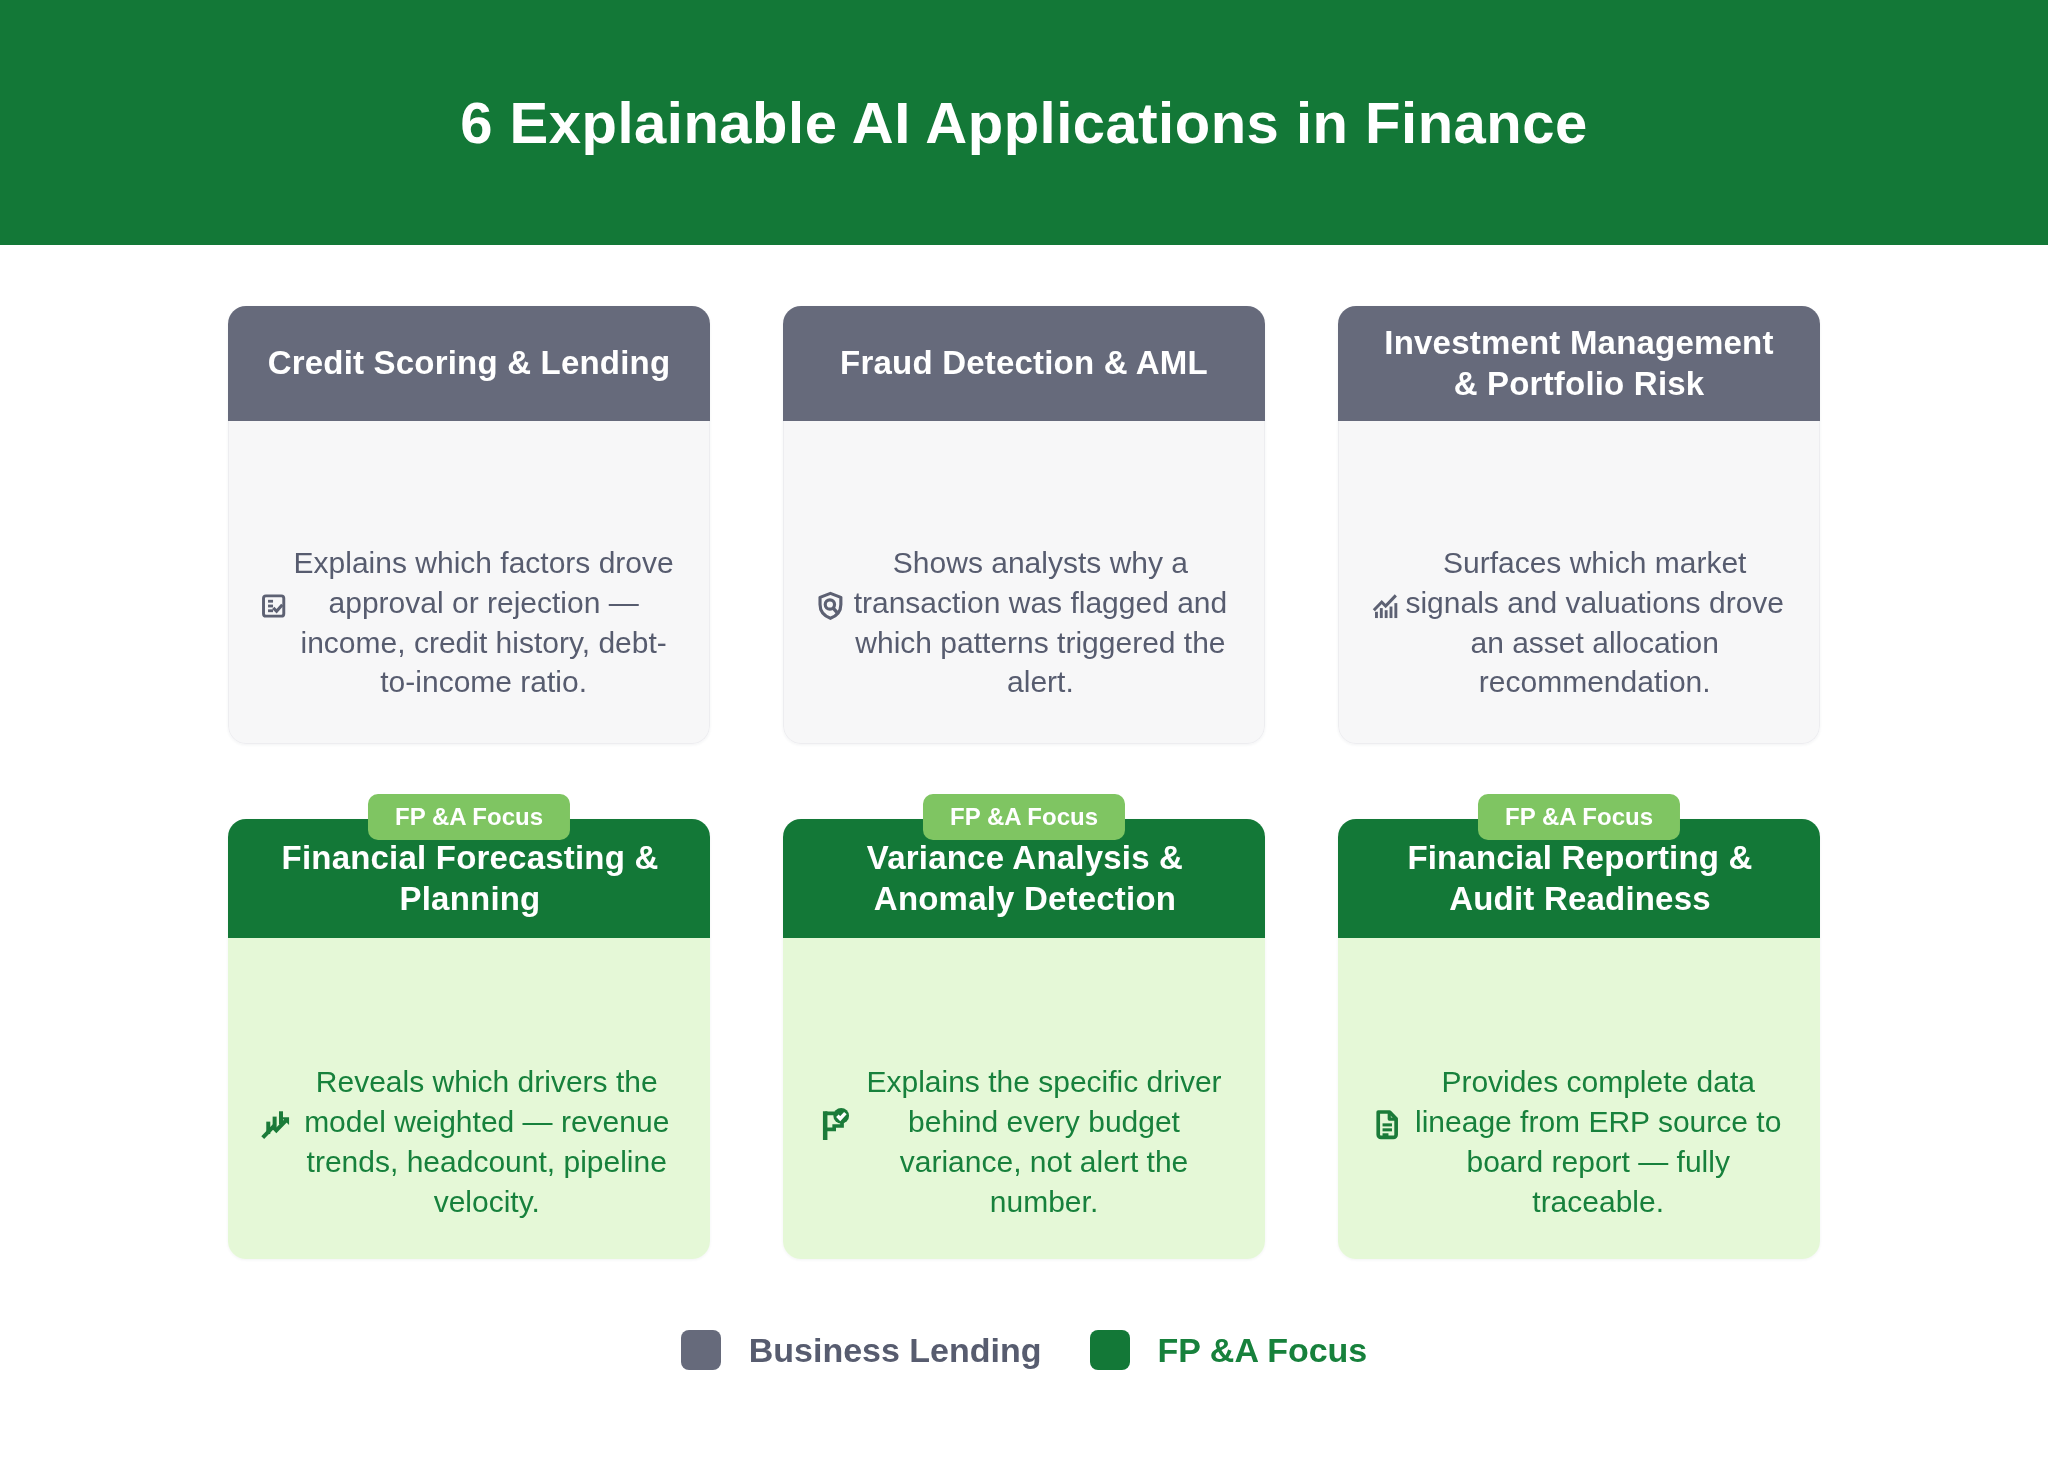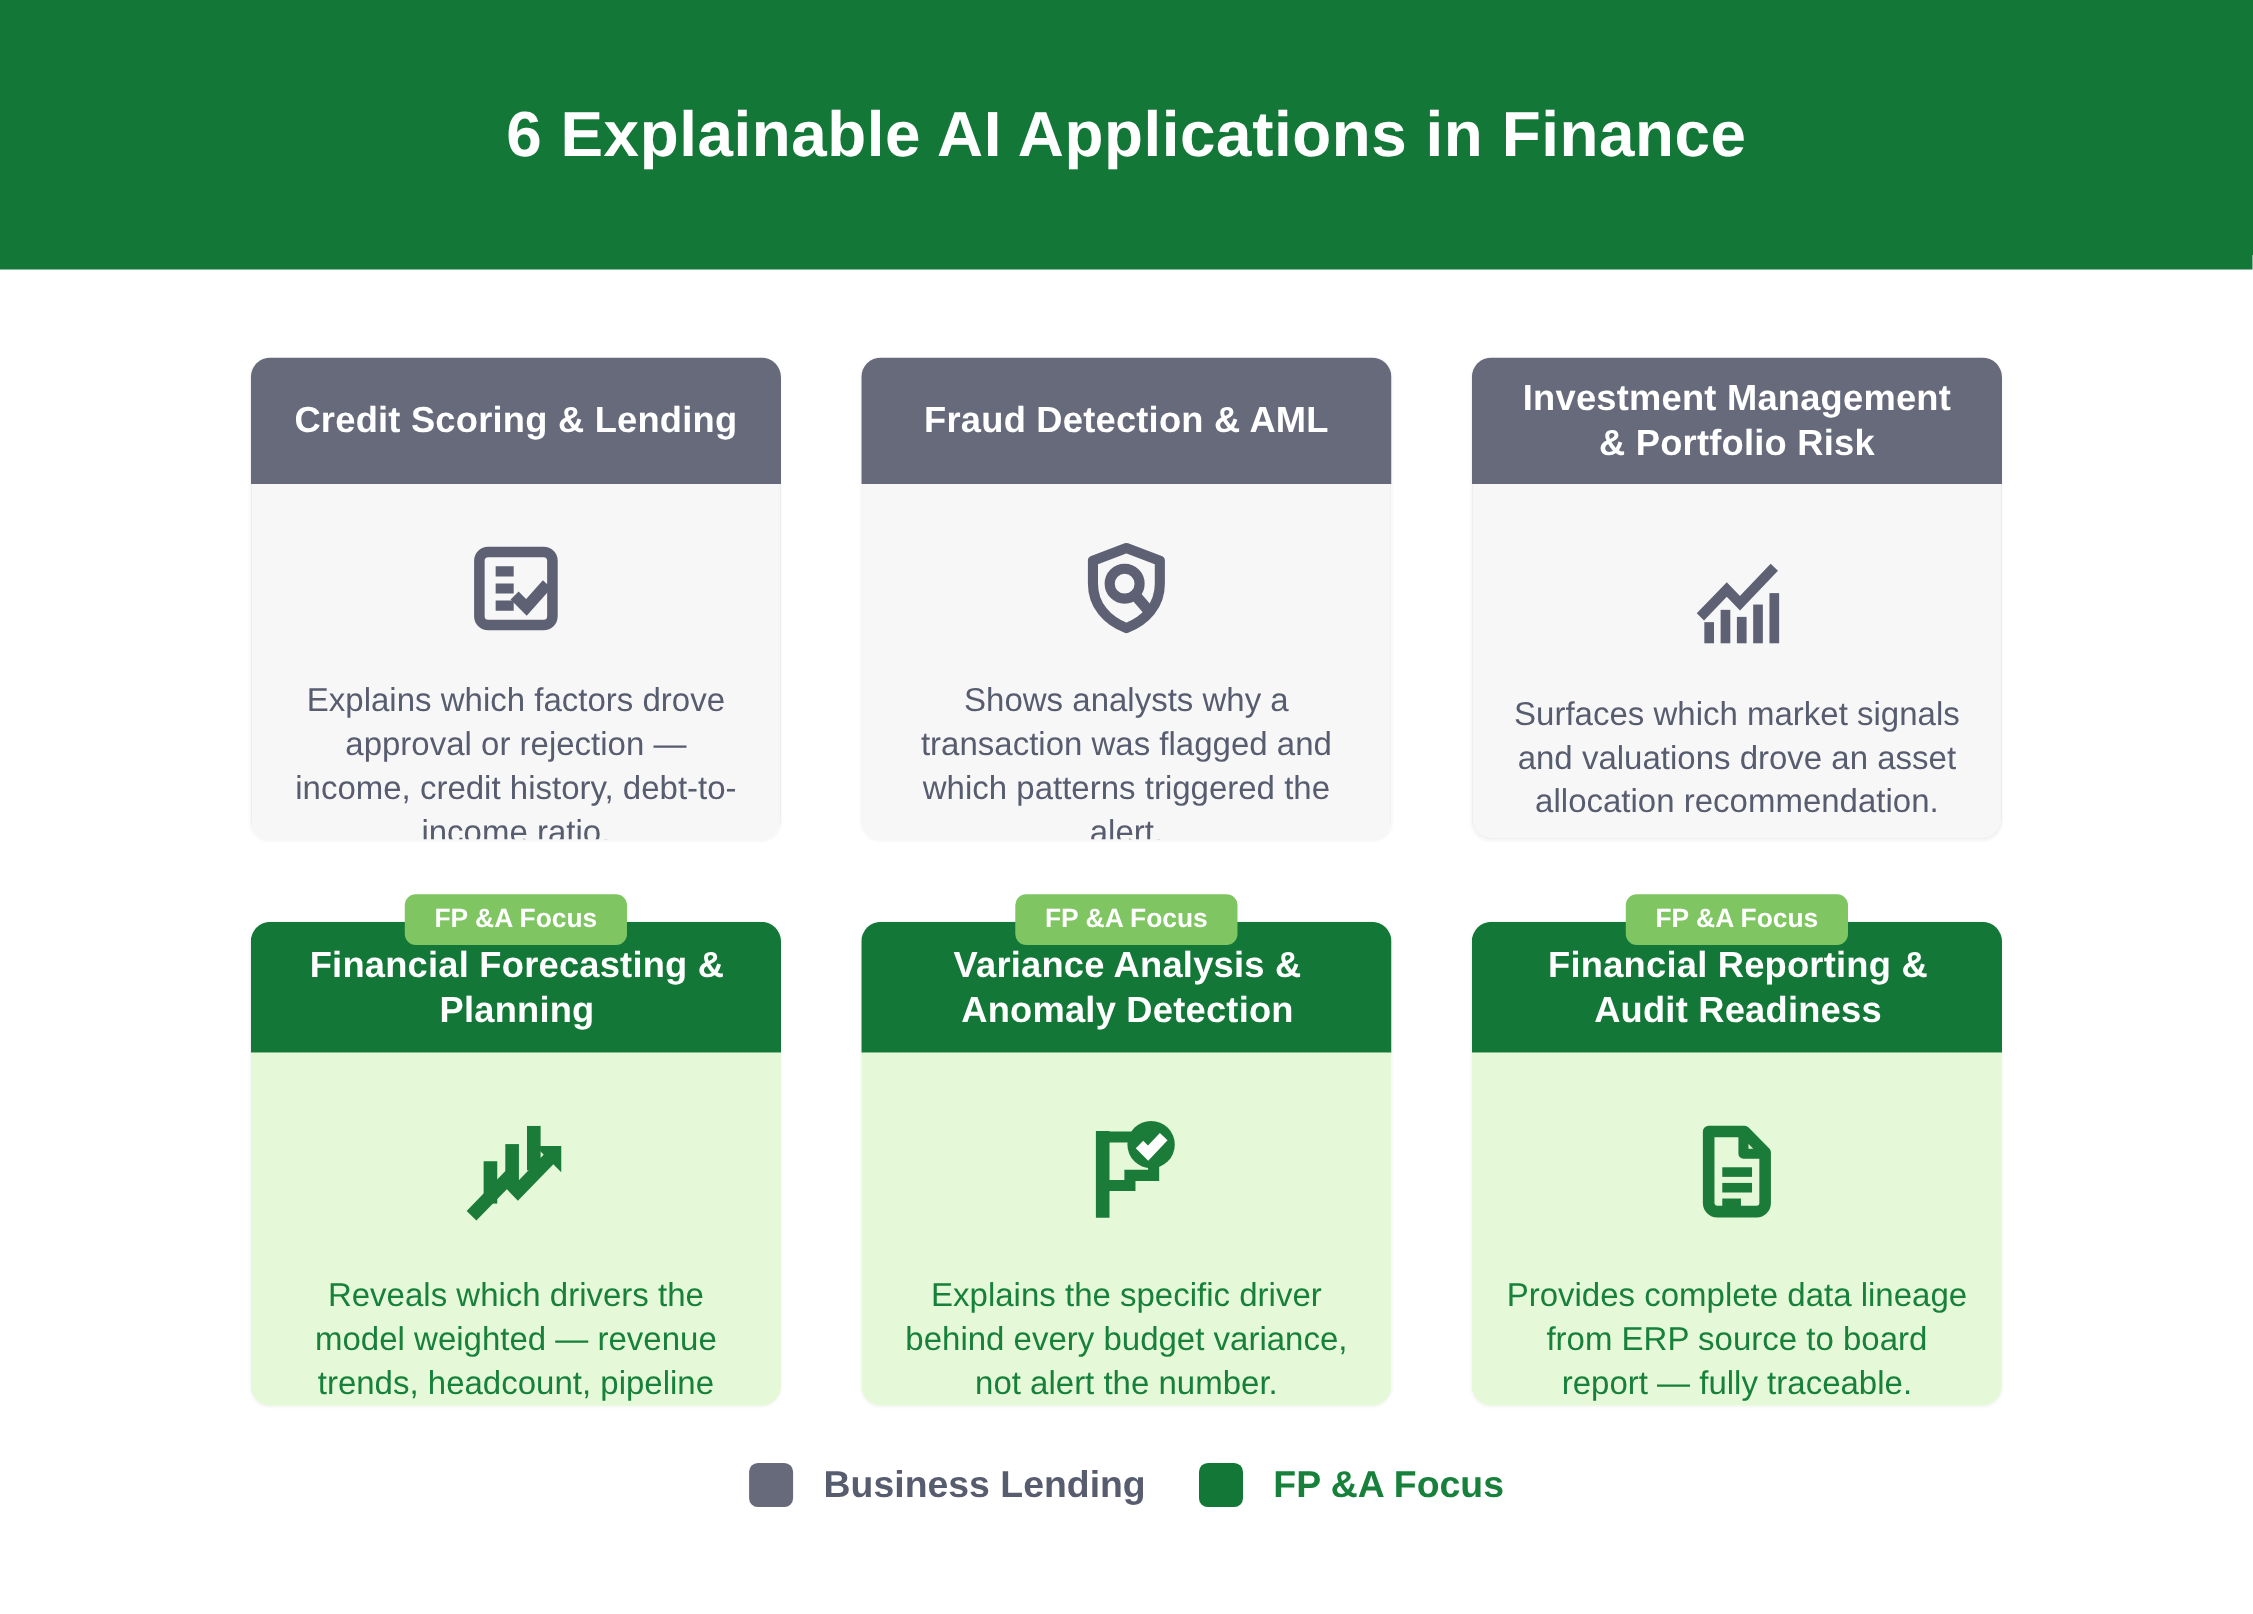--- a/index.html
+++ b/index.html
@@ -7,35 +7,35 @@
     position:relative;width:2048px;height:1400px;background:#fff;overflow:hidden;
     font-family:"Liberation Sans",sans-serif;
     --banner:#137837; --header-gray:#666a7b; --body-gray-bg:#f7f7f8; --text-gray:#575c6f;
     --header-green:#137837; --body-green-bg:#e5f8d7; --text-green:#17813c;
     --badge:#7fc562; --icon-gray:#5d6173; --icon-green:#1b7b39;
   }
   .banner{height:245px;background:var(--banner);display:flex;align-items:center;justify-content:center;}
   .banner h1{margin:0;color:#fff;font-size:58px;font-weight:700;letter-spacing:.5px;}
 
   .grid{
-    position:absolute;left:228px;top:325px;width:1592px;
+    position:absolute;left:228px;top:306px;width:1592px;
     display:grid;grid-template-columns:repeat(3,482px);column-gap:73px;row-gap:50px;
   }
   .card{
     border-radius:18px;overflow:hidden;display:flex;flex-direction:column;height:438px;
     box-shadow:0 1px 3px rgba(40,50,60,.06);
   }
   .card__header{
     height:115px;flex:0 0 auto;display:flex;align-items:center;justify-content:center;
     padding:0 34px;text-align:center;
   }
   .card--gray .card__header{background:var(--header-gray);}
   .card--green .card__header{background:var(--header-green);height:119px;padding-left:36px;}
   .card__title{color:#fff;font-size:33px;font-weight:600;line-height:1.24;letter-spacing:.2px;}
-  .card__body{flex:1;display:flex;flex-direction:column;align-items:center;padding:47px 30px 0;justify-content:center;}
+  .card__body{flex:1;display:flex;align-items:center;padding:47px 30px 0;}
   .card--gray .card__body{background:var(--body-gray-bg);border:1px solid #ededf0;border-top:none;border-radius:0 0 18px 18px;}
   .card--green .card__body{background:var(--body-green-bg);}
   .icon{width:96px;height:96px;display:block;}
   .card--gray .icon{color:var(--icon-gray);}
   .card--green .icon{width:110px;height:110px;color:var(--icon-green);margin-top:4px;}
   .card__desc{margin-top:34px;font-size:30px;line-height:1.33;text-align:center;max-width:436px;font-weight:500;}
   .card--gray .card__desc{color:var(--text-gray);}
   .card--green .card__desc{color:var(--text-green);margin-top:40px;}
 
   .cell{position:relative;padding-top:25px;height:465px;}

